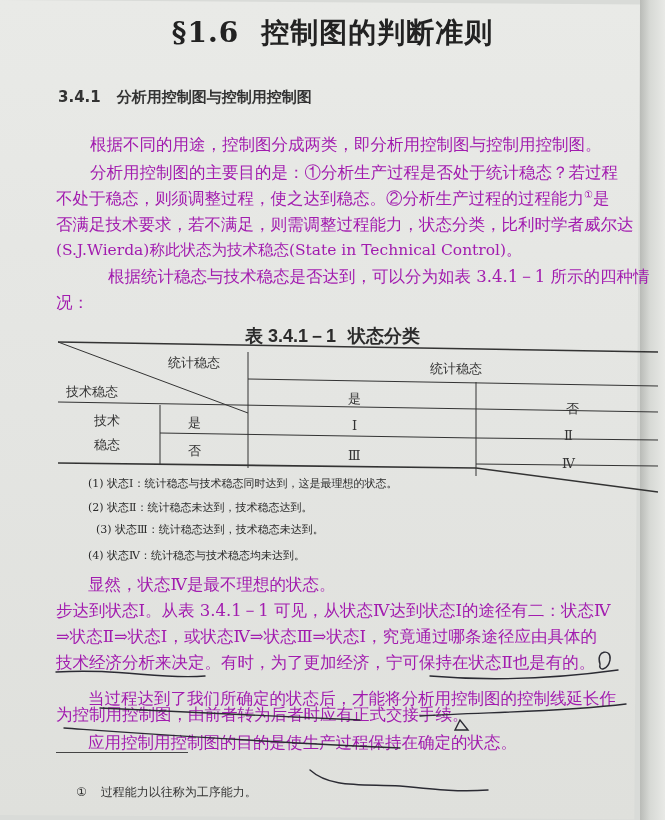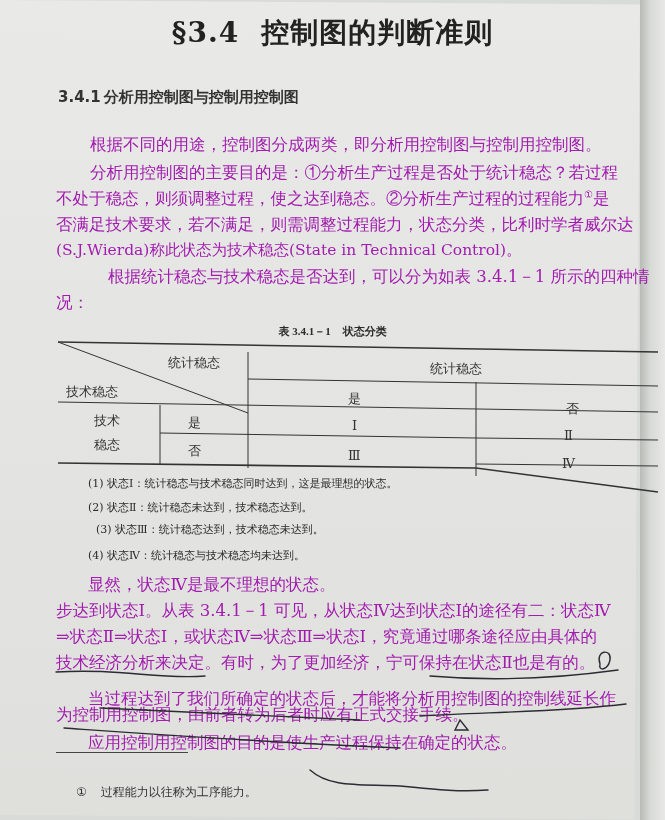--- a/index.html
+++ b/index.html
@@ -22,35 +22,35 @@
   }
   .title {
     position: absolute; top: 14px; left: 0; width: 665px; text-align: center;
     font-size: 28px; font-weight: bold; letter-spacing: 1px; color: #222;
   }
   .title .sect { margin-right: 22px; }
   .h2 {
     position: absolute; top: 88px; left: 58px; font-size: 15px; font-weight: bold;
     font-family: "DejaVu Sans", "Liberation Sans", sans-serif; color: #333;
   }
-  .h2 .num { margin-right: 3px; }
+  .h2 .num { margin-right: 16px; }
   .line {
     position: absolute; font-size: 16.5px; white-space: nowrap; color: #a21caf;
   }
   .l1 { top: 134px; left: 90px; }
   .l2 { top: 162px; left: 90px; }
   .l3 { top: 188px; left: 56px; }
   .l4 { top: 214px; left: 56px; }
   .l5 { top: 240px; left: 56px; font-size: 15.5px; }
   .l6 { top: 266px; left: 88px; margin-left: 20px; }
   .l7 { top: 292px; left: 56px; }
   sup { font-size: 10px; }
   .tcap {
     position: absolute; top: 324px; left: 0; width: 665px; text-align: center;
-    font-size: 11px; font-weight: bold; font-family: Liberation Serif, serif;
+    font-size: 18px; font-weight: bold; font-family: Liberation Sans, sans-serif;
   }
   .tcap .n { margin-right: 12px; }
   .table { position: absolute; left: 58px; top: 340px; width: 600px; height: 155px; }
   .table svg { position: absolute; left: 0; top: 0; }
   .tc { position: absolute; font-size: 13px; font-family: "DejaVu Sans", sans-serif; color: #333; }
   .item { position: absolute; font-size: 11px; white-space: nowrap; left: 88px; }
   .i1 { top: 476px; }
   .i2 { top: 500px; }
   .i3 { top: 522px; margin-left: 8px; }
   .i4 { top: 548px; }
@@ -68,21 +68,21 @@
   .footnote .m { margin-right: 14px; }
   .ink { position: absolute; left: 0; top: 0; pointer-events: none; }
 </style>
 </head>
 <body>
 
 <div class="page"></div>
 <div class="edge"></div>
 
 <div class="title">
-  <span class="sect">§3.4</span><span>控制图的判断准则</span>
+  <span class="sect">§1.6</span><span>控制图的判断准则</span>
 </div>
 
 <div class="h2">
   <span class="num">3.4.1</span><span>分析用控制图与控制用控制图</span>
 </div>
 
 <div class="line l1">根据不同的用途，控制图分成两类，即分析用控制图与控制用控制图。</div>
 <div class="line l2">分析用控制图的主要目的是：①分析生产过程是否处于统计稳态？若过程</div>
 <div class="line l3">
   <span>不处于稳态，则须调整过程，使之达到稳态。②分析生产过程的过程能力</span><sup>①</sup><span>是</span>

